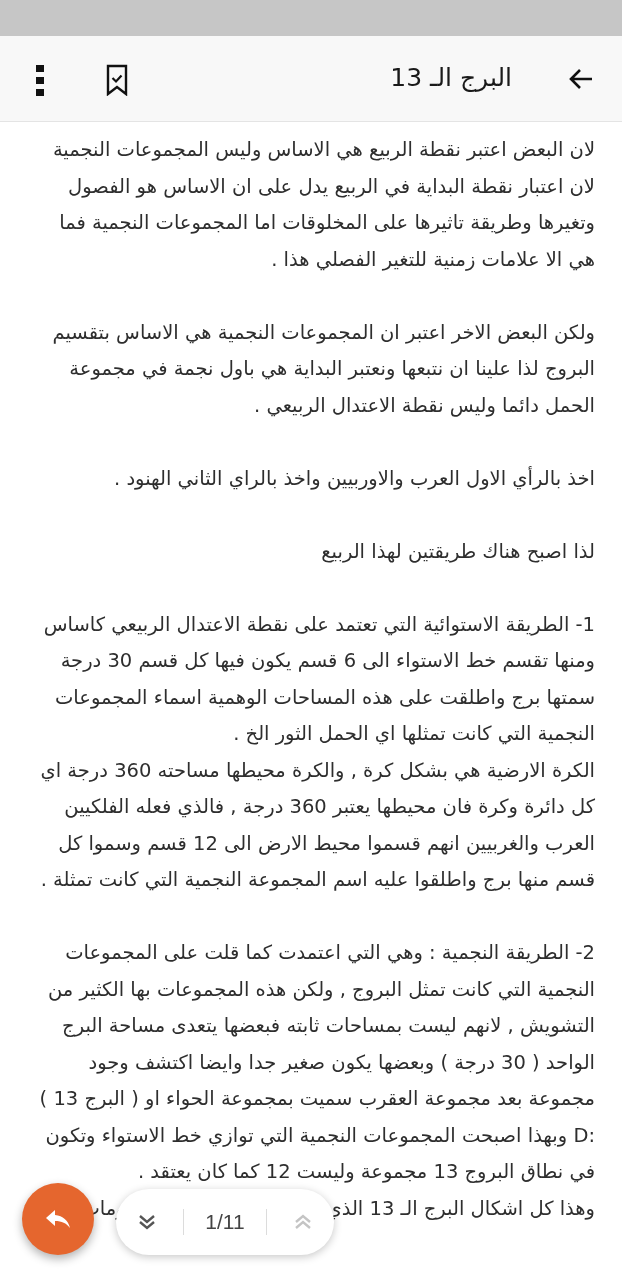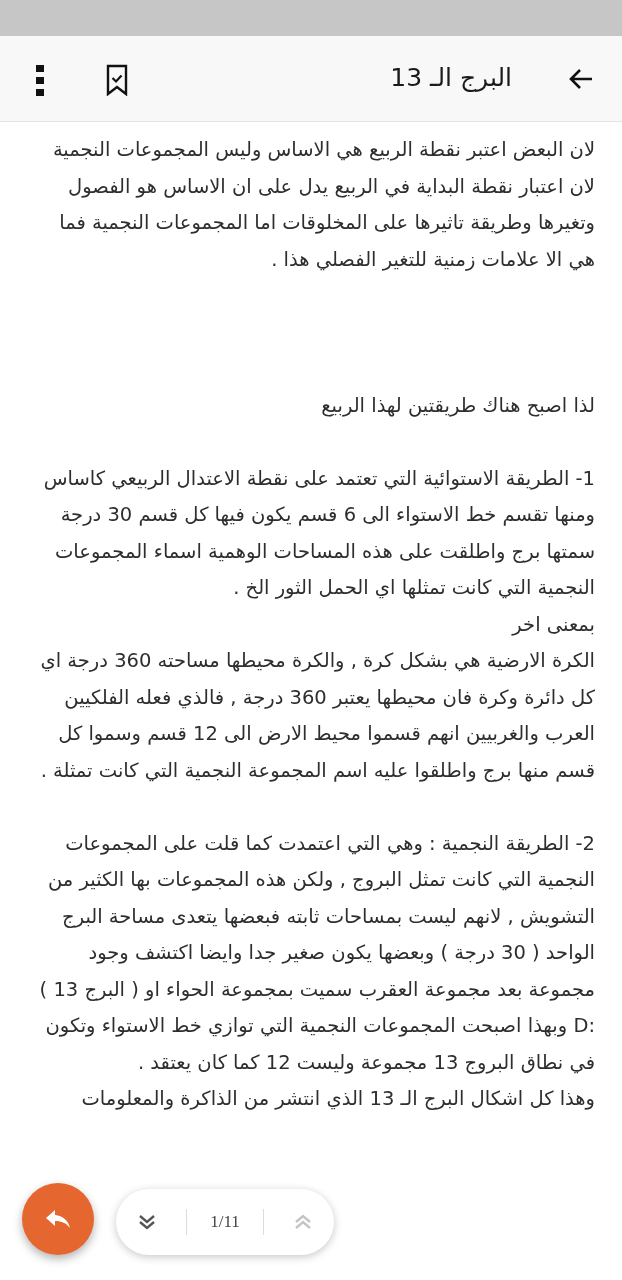--- a/index.html
+++ b/index.html
@@ -34,21 +34,21 @@
       display: flex; align-items: center; justify-content: center; cursor: pointer;
     }
     .pager {
       position: absolute; left: 116px; top: 1189px; width: 218px; height: 66px; border-radius: 33px;
       background: #ffffff; box-shadow: 0 2px 8px rgba(0,0,0,0.22);
       display: flex; align-items: center; justify-content: space-between; padding: 0 16px;
       direction: ltr;
     }
     .pager-btn { width: 30px; height: 30px; display: flex; align-items: center; justify-content: center; cursor: pointer; }
     .pager-sep { width: 1px; height: 26px; background: #dcdcdc; }
-    .page-count { font-size: 17px; color: #444; font-family: Liberation Serif, serif; }
+    .page-count { font-size: 21px; color: #444; font-family: Liberation Sans, sans-serif; }
   </style>
 </head>
 <body>
 
 <div class="status-bar"></div>
 
 <div class="app-bar">
   <div class="menu-btn">
     <span></span>
     <span></span>
@@ -64,26 +64,27 @@
   <div class="back-btn">
     <svg width="26" height="24" viewBox="0 0 26 24">
       <path d="M24 12 H3 M12 3 L3 12 L12 21" fill="none" stroke="#111" stroke-width="2.6"></path>
     </svg>
   </div>
 </div>
 
 <div class="content">
   <p class="para">لان البعض اعتبر نقطة الربيع هي الاساس وليس المجموعات النجمية لان اعتبار نقطة البداية في الربيع يدل على ان الاساس هو الفصول وتغيرها وطريقة تاثيرها على المخلوقات اما المجموعات النجمية فما هي الا علامات زمنية للتغير الفصلي هذا .</p>
   <div class="gap"></div>
+  <p class="para">ولكن البعض الاخر اعتبر ان المجموعات النجمية هي الاساس بتقسيم البروج لذا علينا ان نتبعها ونعتبر البداية هي باول نجمة في مجموعة الحمل دائما وليس نقطة الاعتدال الربيعي .</p>
   <div class="gap"></div>
+  <p class="para">اخذ بالرأي الاول العرب والاوربيين واخذ بالراي الثاني الهنود .</p>
   <div class="gap"></div>
   <p class="para">لذا اصبح هناك طريقتين لهذا الربيع</p>
   <div class="gap"></div>
   <p class="para">1- الطريقة الاستوائية التي تعتمد على نقطة الاعتدال الربيعي كاساس ومنها تقسم خط الاستواء الى 6 قسم يكون فيها كل قسم 30 درجة سمتها برج واطلقت على هذه المساحات الوهمية اسماء المجموعات النجمية التي كانت تمثلها اي الحمل الثور الخ .</p>
-  <p class="para">بمعنى اخر</p>
   <p class="para">الكرة الارضية هي بشكل كرة , والكرة محيطها مساحته 360 درجة اي كل دائرة وكرة فان محيطها يعتبر 360 درجة , فالذي فعله الفلكيين العرب والغربيين انهم قسموا محيط الارض الى 12 قسم وسموا كل قسم منها برج واطلقوا عليه اسم المجموعة النجمية التي كانت تمثلة .</p>
   <div class="gap"></div>
   <p class="para">2- الطريقة النجمية : وهي التي اعتمدت كما قلت على المجموعات النجمية التي كانت تمثل البروج , ولكن هذه المجموعات بها الكثير من التشويش , لانهم ليست بمساحات ثابته فبعضها يتعدى مساحة البرج الواحد ( 30 درجة ) وبعضها يكون صغير جدا وايضا اكتشف وجود مجموعة بعد مجموعة العقرب سميت بمجموعة الحواء او ( البرج 13 ) :D وبهذا اصبحت المجموعات النجمية التي توازي خط الاستواء وتكون في نطاق البروج 13 مجموعة وليست 12 كما كان يعتقد .</p>
   <p class="para">وهذا كل اشكال البرج الـ 13 الذي انتشر من الذاكرة والمعلومات</p>
 </div>
 
 <div class="fab">
   <svg width="28" height="24" viewBox="0 0 28 24">
     <path d="M11 3 L2 11 L11 19 V14 C18 14 22 16 26 21 C24 13 19 9 11 8 Z" fill="#ffffff"></path>
   </svg>

